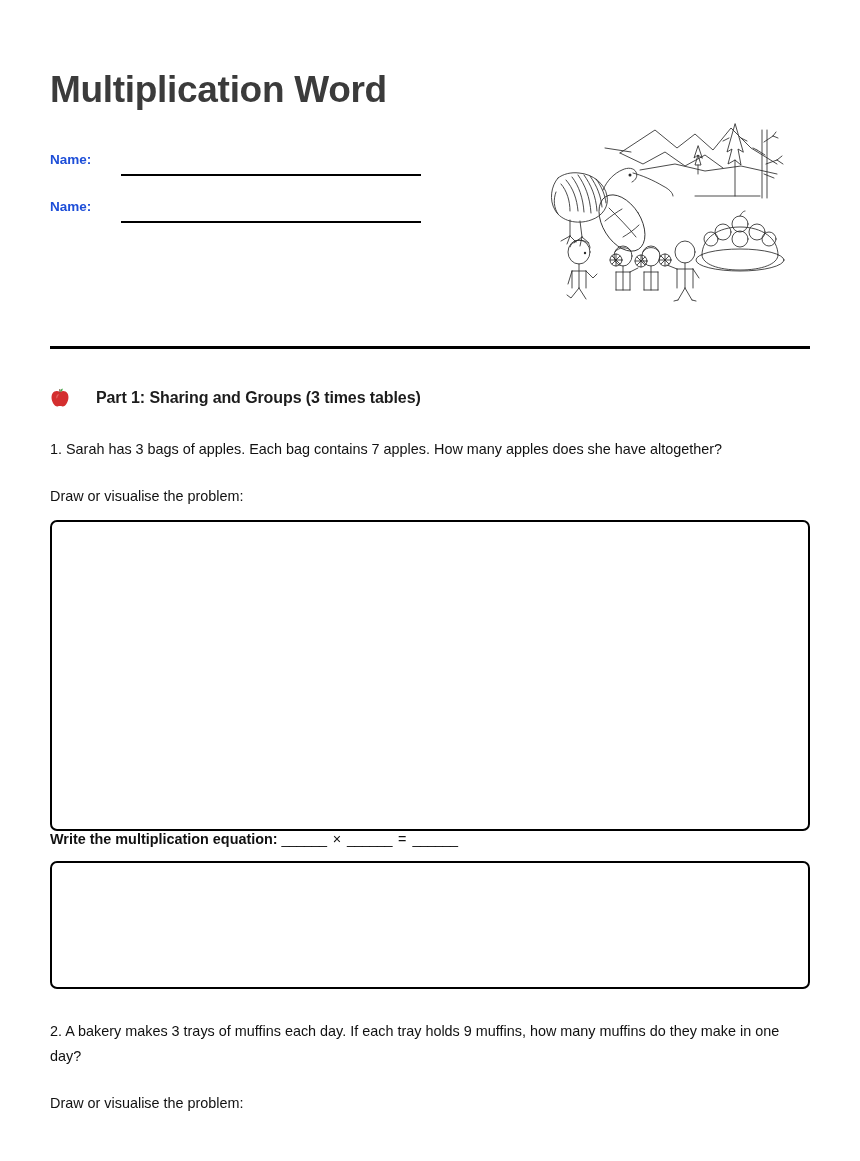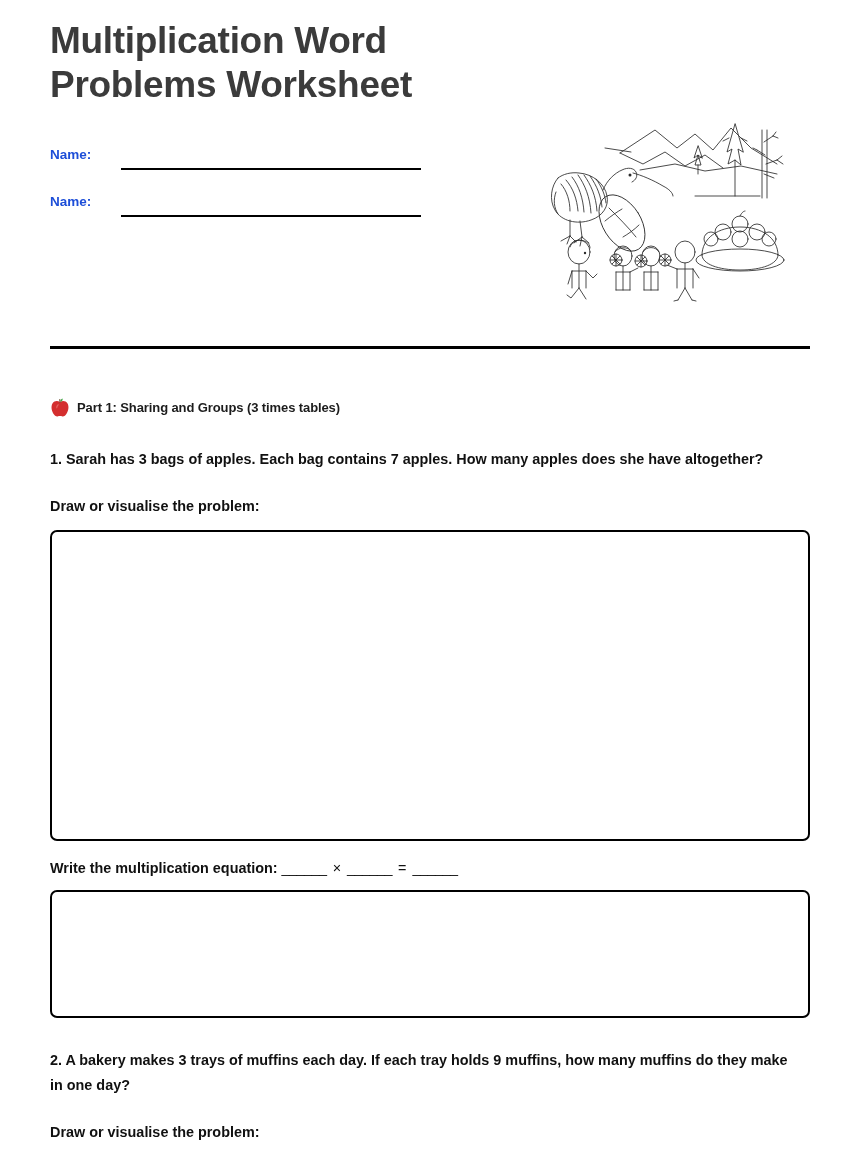--- a/index.html
+++ b/index.html
@@ -19,21 +19,21 @@
     position: relative;
     width: 860px;
     height: 1161px;
     box-sizing: border-box;
     padding: 0 50px;
   }
 
   
   .header {
     position: relative;
-    padding-top: 19px;
+    padding-top: 68px;
     height: 290px;
     box-sizing: border-box;
   }
   .title {
     font-size: 37px;
     font-weight: bold;
     line-height: 1.18;
     letter-spacing: -0.3px;
     color: #3b3b3b;
     margin: 0;
@@ -85,62 +85,61 @@
   .divider {
     height: 0;
     border-bottom: 3.2px solid #000000;
     margin-top: 56px;
   }
 
   
   .section-heading {
     display: flex;
     align-items: center;
-    gap: 7px;
-    margin-top: 48px;
-    font-size: 13px;
+    gap: 26px;
+    margin-top: 38px;
+    font-size: 16px;
     font-weight: bold;
     color: #1c1c1c;
     letter-spacing: -0.1px;
   }
   .apple-icon {
     font-size: 19px;
     line-height: 1;
     display: inline-block;
   }
   .apple-icon svg { display: block; }
 
   
   .question {
     margin-top: 29px;
     font-size: 14.4px;
-    font-weight: bold;
+    font-weight: normal;
     line-height: 1.78;
     color: #111111;
     max-width: 740px;
   }
   .prompt {
     margin-top: 23px;
     font-size: 14.4px;
-    font-weight: bold;
+    font-weight: normal;
     color: #111111;
     line-height: 1.4;
   }
   .answer-box {
     margin-top: 14px;
     border: 2.4px solid #000000;
     border-radius: 7px;
     background: #ffffff;
     box-sizing: border-box;
   }
   .answer-box.tall { height: 311px; }
   .answer-box.short { height: 128px; }
 
   .equation-line {
-    margin-top: 19px;
     font-size: 14.4px;
     font-weight: bold;
     color: #111111;
     white-space: nowrap;
   }
   .equation-line .blank {
     font-weight: normal;
     letter-spacing: -0.5px;
   }
   .equation-line .op {
@@ -153,21 +152,20 @@
 </style>
 </head>
 <body>
 
 <div class="page">
 
   <div class="header">
 
     <h1 class="title">
       <span class="title-line">Multiplication Word</span>
-      <span class="title-line">Problems Worksheet</span>
     </h1>
 
     <div class="fields">
       <div class="field-row">
         <span class="field-label">Name:</span>
         <span class="field-line"></span>
       </div>
       <div class="field-row">
         <span class="field-label">Name:</span>
         <span class="field-line"></span>

